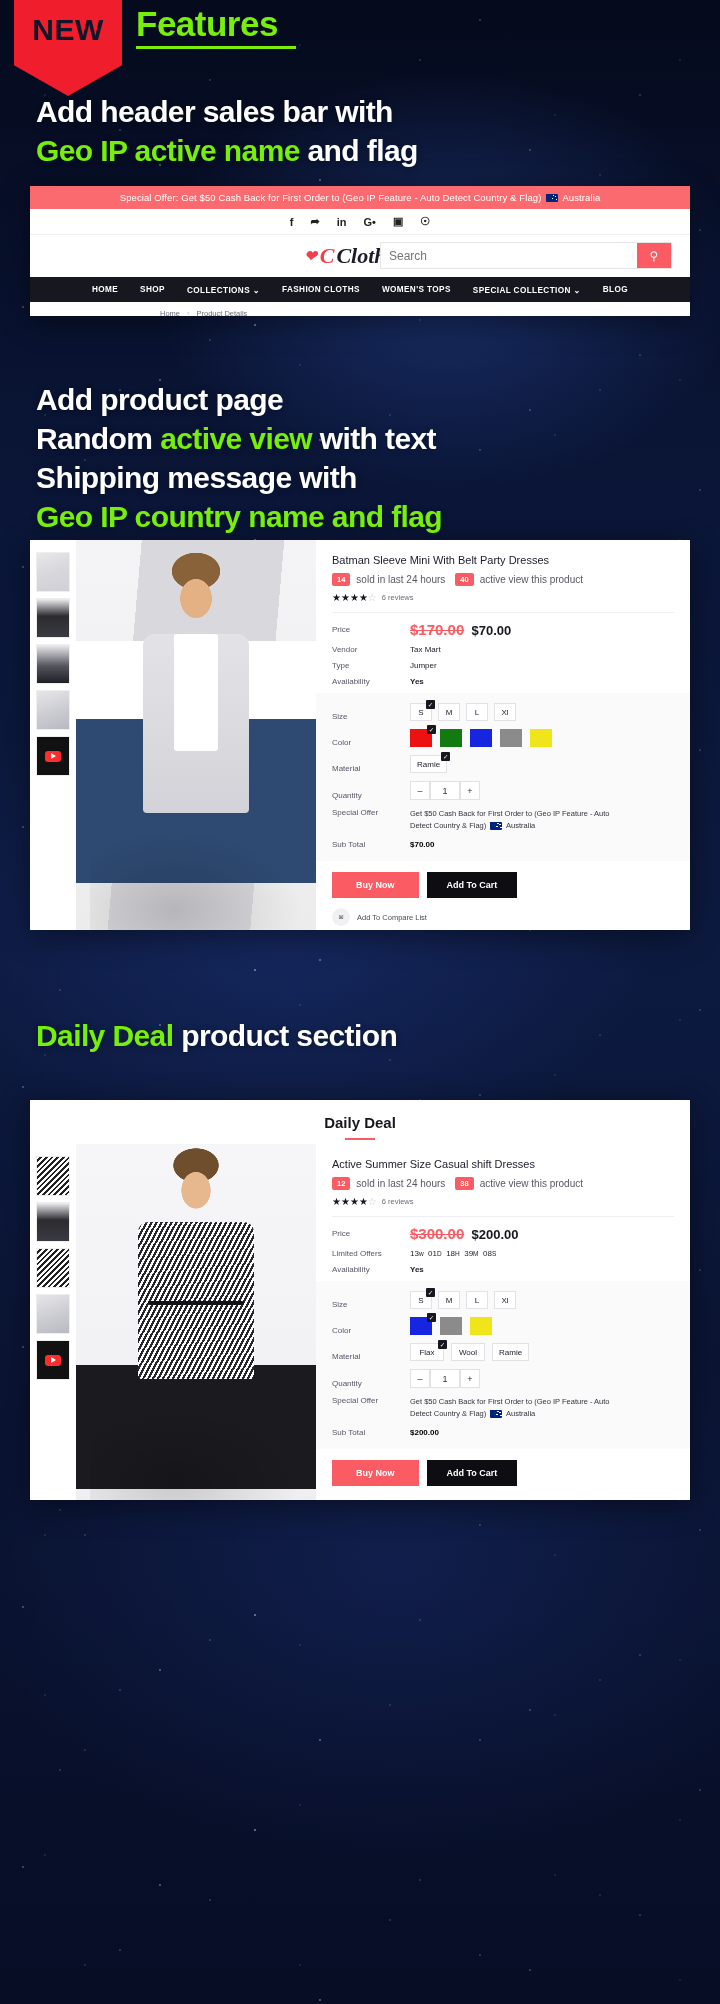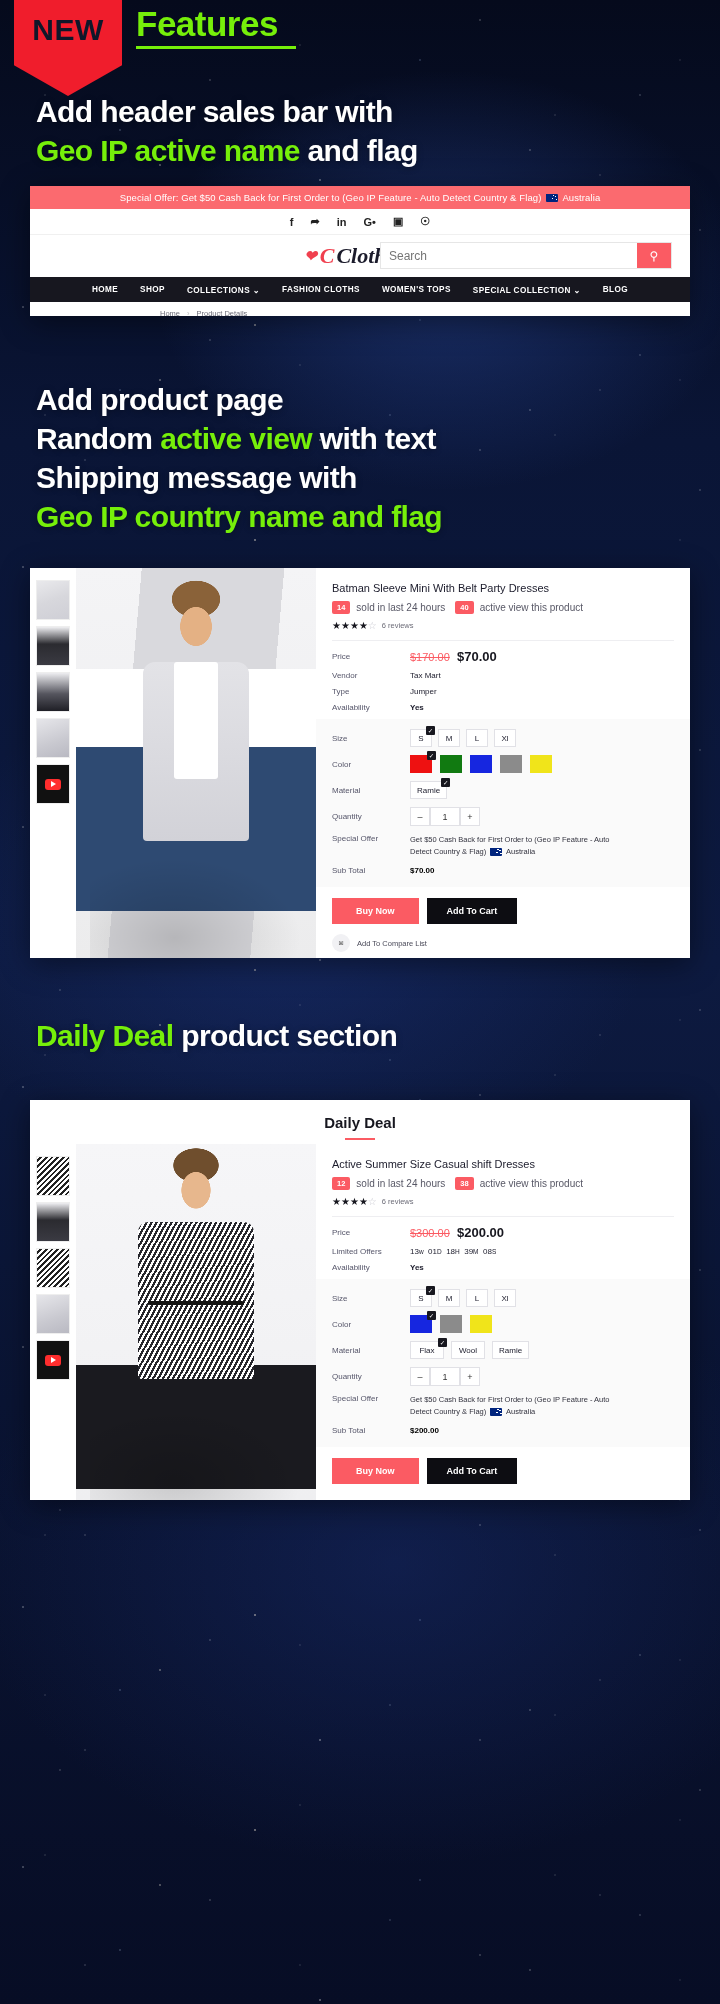--- a/index.html
+++ b/index.html
@@ -101,21 +101,21 @@
   #head3 { top: 1016px; }
 
   
   .card {
     position: absolute;
     background: #ffffff;
     box-shadow: 0 6px 28px rgba(0,0,0,.45);
     overflow: hidden;
   }
   #card1 { left: 30px; top: 186px; width: 660px; height: 130px; }
-  #card2 { left: 30px; top: 568px; width: 660px; height: 390px; }
+  #card2 { left: 30px; top: 540px; width: 660px; height: 390px; }
   #card3 { left: 30px; top: 1100px; width: 660px; height: 400px; }
 
   
   .offerbar {
     background: #fb6a6f; color: #fff;
     font-size: 9.5px; text-align: center;
     padding: 6px 0 6px; letter-spacing: .1px;
     white-space: nowrap;
   }
   .flag { display:inline-block; width:12px; height:8px; vertical-align:middle;
@@ -256,27 +256,27 @@
   .badge-txt { font-size: 10px; color: #585866; margin-right: 4px; }
   .rating { display: flex; align-items: center; gap: 5px; margin-bottom: 9px; }
   .stars-row { color: #17171f; font-size: 10px; letter-spacing: 0px; }
   .stars-row .off { color: #c9c9d2; }
   .rev { font-size: 7.5px; color: #6c6c78; }
 
   .spec { border-top: 1px solid #eeeef1; padding-top: 8px; }
   .row { display: flex; align-items: center; margin-bottom: 7px; font-size: 8px; }
   .row .lbl { width: 78px; color: #56566a; flex: 0 0 78px; }
   .row .val { color: #1b1b2b; }
-  .price-strike { color: #fb5b63; text-decoration: line-through; font-size: 11px; font-weight: 400; }
+  .price-strike { color: #fb5b63; text-decoration: line-through; font-size: 15px; font-weight: 700; }
   .price-now { color: #17171f; font-size: 13px; font-weight: 700; margin-left: 5px; }
   .bold { font-weight: 700; }
   .timer span.u { font-size: 6.5px; vertical-align: baseline; }
 
   .opts { background: #fafafa; margin: 4px -16px 0 -16px; padding: 10px 16px 4px; }
-  .opt-row { display: flex; align-items: center; margin-bottom: 8px; font-size: 8px; }
+  .opt-row { display: flex; align-items: flex-end; margin-bottom: 8px; font-size: 8px; }
   .opt-row .lbl { width: 78px; flex: 0 0 78px; color: #56566a; }
   .sizebox {
     width: 22px; height: 18px; border: 1px solid #e1e1e6; background: #fff;
     font-size: 8px; color: #1b1b2b; display: flex; align-items: center;
     justify-content: center; margin-right: 6px; position: relative;
   }
   .swatch {
     width: 22px; height: 18px; margin-right: 8px; position: relative;
   }
   .tick {

